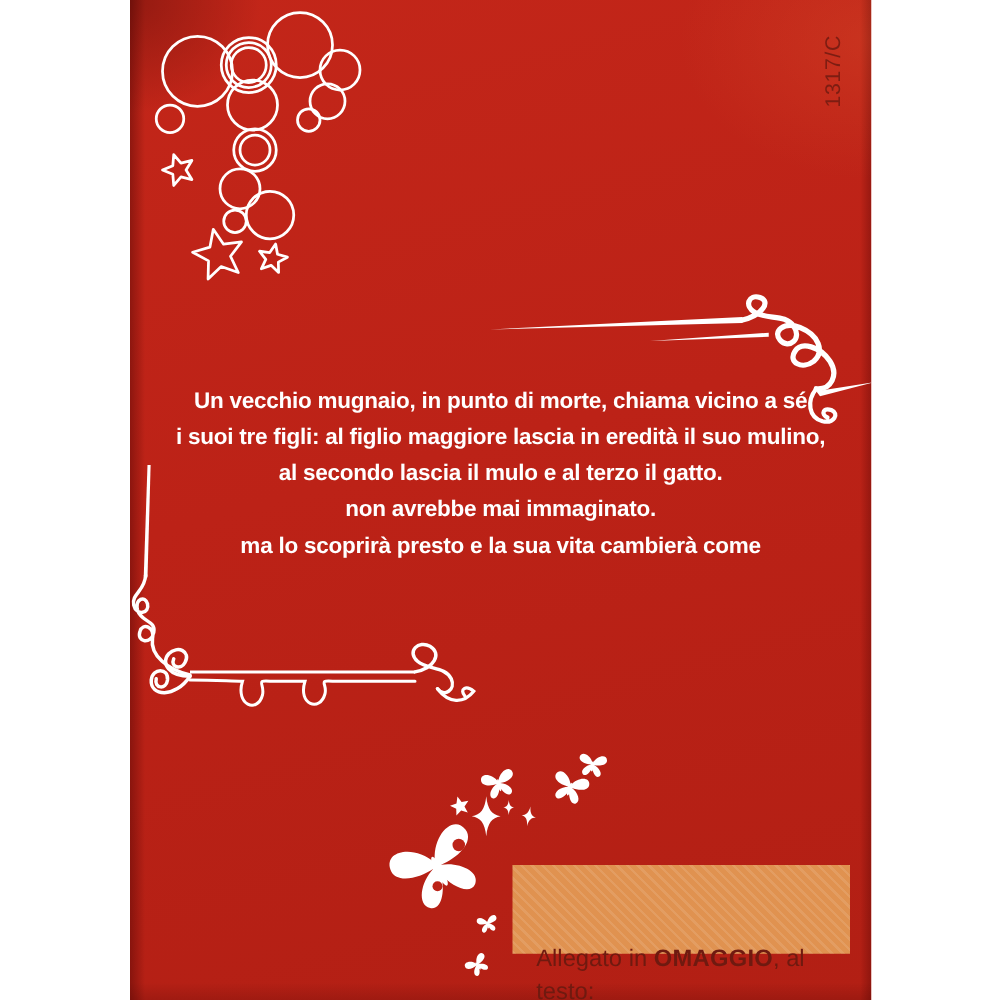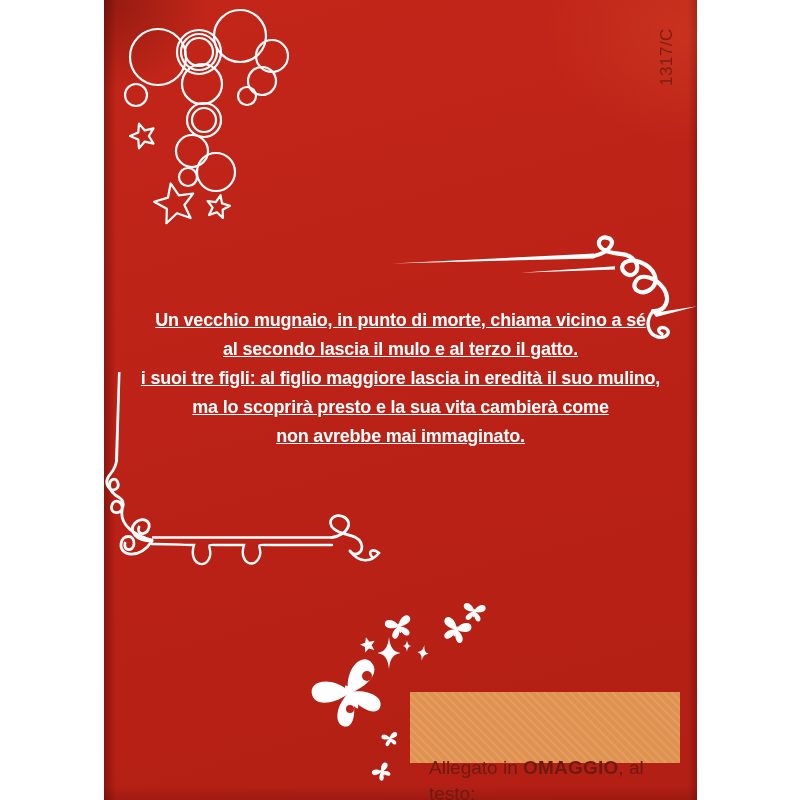--- a/index.html
+++ b/index.html
@@ -28,21 +28,21 @@
   .ornaments{position:absolute;left:0;top:0;width:593px;height:800px;color:var(--ink);}
 
   .code{position:absolute;left:523px;top:47px;width:80px;height:20px;
     display:flex;align-items:center;justify-content:center;
     transform:rotate(-90deg);
     color:var(--code-ink);font-size:17px;letter-spacing:.5px;font-weight:400;}
 
   .blurb{position:absolute;left:0;top:306px;width:593px;padding:0 8px;box-sizing:border-box;
     text-align:center;color:var(--ink);font-weight:bold;font-size:18px;line-height:29px;
     letter-spacing:-.2px;}
-  .blurb .line{white-space:nowrap;text-decoration:underline;}
+  .blurb .line{white-space:nowrap;}
 
   .promo{position:absolute;left:306px;top:692px;width:270px;height:71px;box-sizing:border-box;
     background:
       repeating-linear-gradient(45deg, rgba(255,255,255,.10) 0 2px, rgba(255,255,255,0) 2px 6px),
       var(--promo-bg);
     color:var(--promo-ink);padding:11px 14px 0 19px;
     font-size:19px;line-height:26px;white-space:pre-wrap;}
   .promo .b{font-weight:bold;letter-spacing:.2px;}
 </style>
 </head>
@@ -128,24 +128,24 @@
         <use href="#star5" transform="translate(264,645) rotate(-15) scale(8)"></use>
         <use href="#spark4" transform="translate(303,646) scale(6)"></use>
         <use href="#spark4" transform="translate(319,653) rotate(10) scale(8)"></use>
       </g>
     </svg>
 
     <div class="code">1317/C</div>
 
     <div class="blurb">
       <div class="line">Un vecchio mugnaio, in punto di morte, chiama vicino a sé</div>
+      <div class="line">i suoi tre figli: al figlio maggiore lascia in eredità il suo mulino,</div>
       <div class="line">al secondo lascia il mulo e al terzo il gatto.</div>
-      <div class="line">i suoi tre figli: al figlio maggiore lascia in eredità il suo mulino,</div>
+      <div class="line">non avrebbe mai immaginato.</div>
       <div class="line">ma lo scoprirà presto e la sua vita cambierà come</div>
-      <div class="line">non avrebbe mai immaginato.</div>
     </div>
 
     <div class="promo">
       <div><span>Allegato in </span><span class="b">OMAGGIO</span><span>, al testo:</span></div>
       
     </div>
 
   </div>
 </div>
 

